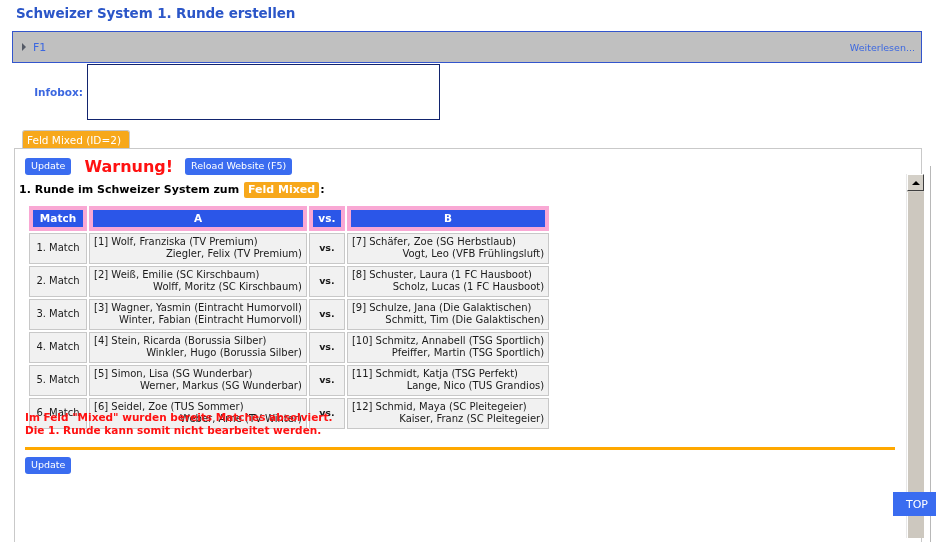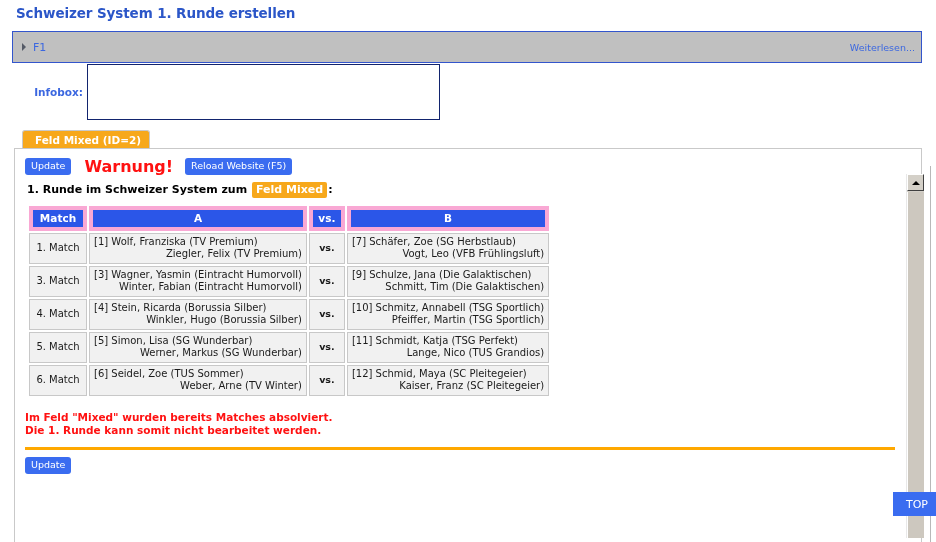--- a/index.html
+++ b/index.html
@@ -108,23 +108,23 @@
     position: absolute;
     left: 22px;
     top: 130px;
     height: 18px;
   }
   .tab {
     display: inline-block;
     background: #f5a623;
     background: #f7a81b;
     color: #ffffff;
-    font-weight: bold;
+    font-weight: normal;
     font-size: 10.5px;
-    padding: 3px 8px 3px 12px;
+    padding: 3px 8px 3px 4px;
     border: 1px solid #c9c9c9;
     border-bottom: none;
     border-radius: 3px 3px 0 0;
     line-height: 12px;
   }
 
   
   .tab-panel {
     position: absolute;
     left: 14px;
@@ -163,21 +163,21 @@
     color: #ff1111;
     font-weight: bold;
     font-size: 16px;
     margin: 0 12px 0 13px;
     line-height: 16px;
   }
 
   
   .round-caption {
     position: absolute;
-    left: 12px;
+    left: 4px;
     top: 34px;
     font-size: 11px;
     font-weight: bold;
     color: #000000;
     white-space: nowrap;
   }
   .field-chip {
     background: #f7a81b;
     color: #ffffff;
     font-weight: bold;
@@ -381,20 +381,32 @@
           <span class="line1">[1] Wolf, Franziska (TV Premium)</span>
           <span class="line2">Ziegler, Felix (TV Premium)</span>
         </td>
         <td class="cell-vs">vs.</td>
         <td class="cell-team">
           <span class="line1">[7] Schäfer, Zoe (SG Herbstlaub)</span>
           <span class="line2">Vogt, Leo (VFB Frühlingsluft)</span>
         </td>
       </tr>
 
+      <tr>
+        <td class="cell-match">2. Match</td>
+        <td class="cell-team">
+          <span class="line1">[2] Weiß, Emilie (SC Kirschbaum)</span>
+          <span class="line2">Wolff, Moritz (SC Kirschbaum)</span>
+        </td>
+        <td class="cell-vs">vs.</td>
+        <td class="cell-team">
+          <span class="line1">[8] Schuster, Laura (1 FC Hausboot)</span>
+          <span class="line2">Scholz, Lucas (1 FC Hausboot)</span>
+        </td>
+      </tr>
 
       <tr>
         <td class="cell-match">3. Match</td>
         <td class="cell-team">
           <span class="line1">[3] Wagner, Yasmin (Eintracht Humorvoll)</span>
           <span class="line2">Winter, Fabian (Eintracht Humorvoll)</span>
         </td>
         <td class="cell-vs">vs.</td>
         <td class="cell-team">
           <span class="line1">[9] Schulze, Jana (Die Galaktischen)</span>

